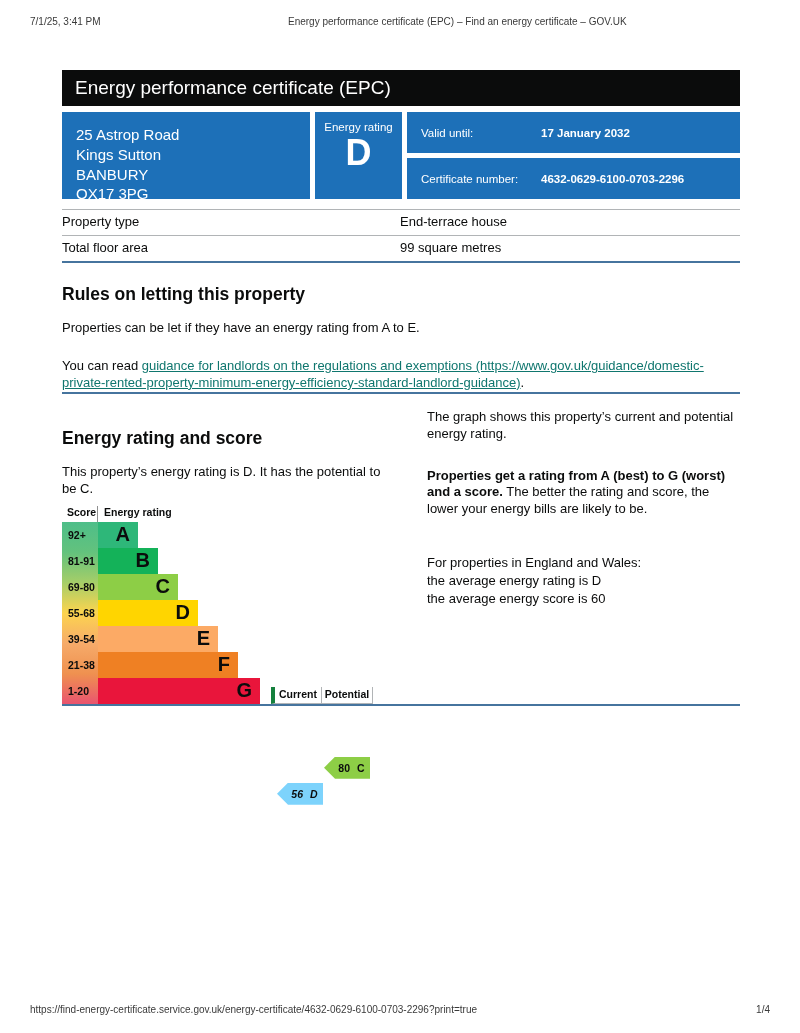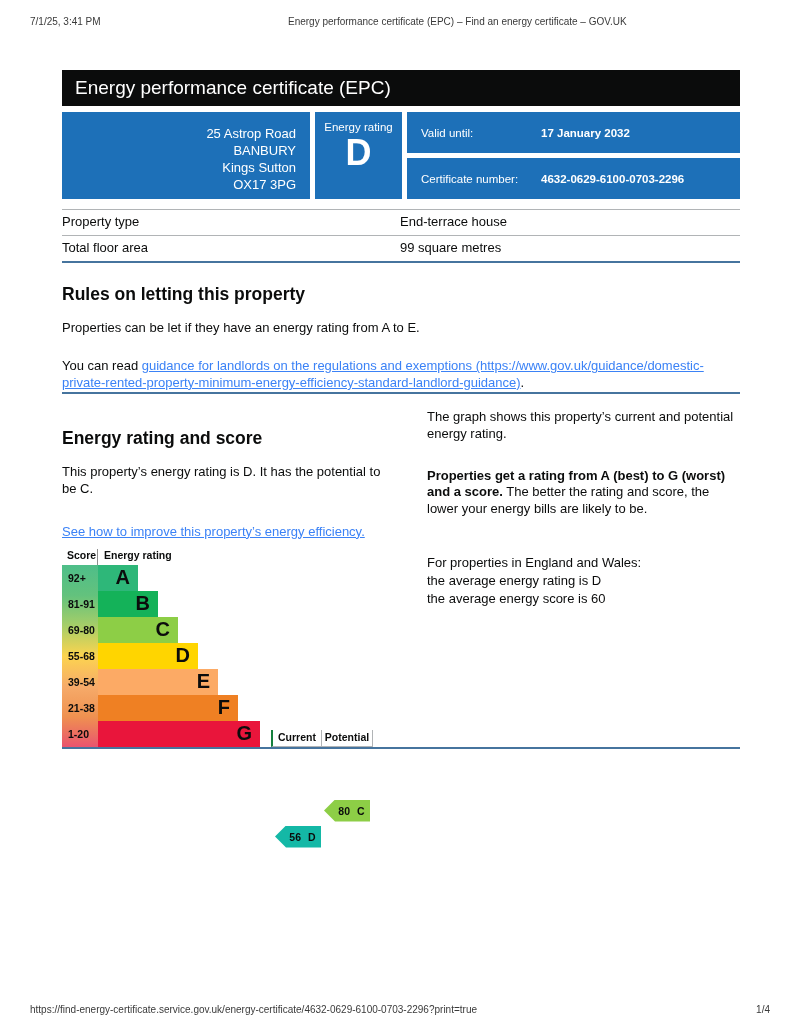--- a/index.html
+++ b/index.html
@@ -14,42 +14,42 @@
   #print-url{top:1004px;left:30px;}
   #print-page{top:1004px;right:30px;}
 
   .content{position:absolute;left:62px;top:70px;width:678px;}
 
   .banner{background:#0b0c0c;color:#fff;font-size:19px;font-weight:normal;
     padding:8px 13px 9px;box-sizing:border-box;height:36px;line-height:19px;}
 
   .head-band{display:flex;gap:5px;margin-top:6px;height:87px;}
   .blue{background:#1d70b8;color:#fff;}
-  .addr-box{width:248px;box-sizing:border-box;padding:13px 14px;font-size:13px;line-height:1.32;text-align:right;}
+  .addr-box{width:248px;box-sizing:border-box;padding:13px 14px;font-size:15px;line-height:1.32;}
   .rating-box{width:87px;box-sizing:border-box;display:flex;flex-direction:column;align-items:center;
     padding-top:9px;font-size:11.5px;}
   .rating-box .letter{font-size:36px;font-weight:bold;line-height:1.05;margin-top:1px;}
   .meta-col{flex:1;display:flex;flex-direction:column;gap:5px;}
   .meta-box{flex:1;display:flex;align-items:center;font-size:11.5px;padding:0 14px;}
   .meta-box .label{width:120px;flex:none;}
   .meta-box .value{font-weight:bold;}
 
   .props{margin-top:10px;}
   .prop-row{display:flex;border-top:1px solid #b1b4b6;padding:4px 0 6px;font-size:13px;}
   .prop-label{width:338px;flex:none;}
 
   hr.rule{border:none;border-top:2px solid #46749e;margin:0;}
   .rule-1{margin-top:5px;}
   .rule-2{margin-top:29px;}
   .rule-3{margin-top:18px;}
 
   h2{font-size:17.5px;font-weight:bold;margin:21px 0 0;line-height:1.15;}
   p{margin:16px 0 0;line-height:1.3;}
   .para-gap{margin-top:21px;}
-  a.lnk{color:#3b82f6;text-decoration:underline;cursor:pointer;word-break:break-word;}
+  a.lnk{color:#0f766e;text-decoration:underline;cursor:pointer;word-break:break-word;}
 
   .cols{display:flex;margin-top:13px;}
   .col-left{width:330px;flex:none;}
   .col-gap{width:35px;flex:none;}
   .col-right{width:313px;flex:none;}
   .col-right .first{margin-top:2px;}
   .col-right .explain{margin-top:25px;}
   .col-right .region{margin-top:37px;}
   .col-right .averages{line-height:1.35;}
   .col-left .improve{margin-top:26px;}
@@ -61,21 +61,21 @@
   .c-score .hdr{padding-left:5px;border-right:1px solid #8f8f8f;}
   .score-grad{height:182px;}
   .score-cell{height:26px;display:flex;align-items:center;padding-left:6px;
     font-weight:bold;font-size:10.5px;box-sizing:border-box;}
   .c-bars{width:173px;flex:none;}
   .c-bars .hdr{padding-left:6px;}
   .bar{height:26px;display:flex;align-items:center;justify-content:flex-end;
     padding-right:8px;box-sizing:border-box;font-weight:bold;font-size:20px;color:#0b0c0c;}
   .c-cur,.c-pot{width:51px;flex:none;box-sizing:border-box;position:relative;
     border-bottom:1px solid #b1b4b6;}
-  .c-cur{border-left:2px solid #15803d;border-right:1px solid #b1b4b6;}
+  .c-cur{border-left:4px solid #15803d;border-right:1px solid #b1b4b6;}
   .c-pot{border-right:1px solid #b1b4b6;}
   .c-cur .hdr,.c-pot .hdr{text-align:center;padding-top:1px;}
   .arrow{position:absolute;left:2px;width:46px;height:22px;
     clip-path:polygon(0 50%,11px 0,100% 0,100% 100%,11px 100%);
     display:flex;align-items:center;justify-content:center;gap:7px;
     font-weight:bold;font-size:10.5px;padding-left:9px;box-sizing:border-box;}
   .arrow-current{top:96px;}
   .arrow-potential{top:70px;}
 </style>
 </head>
@@ -86,22 +86,22 @@
 
 <div class="content">
 
   <div class="banner">
     <span>Energy performance certificate (EPC)</span>
   </div>
 
   <div class="head-band">
     <div class="blue addr-box">
       <div>25 Astrop Road</div>
+      <div>Kings Sutton</div>
       <div>BANBURY</div>
-      <div>Kings Sutton</div>
       <div>OX17 3PG</div>
     </div>
     <div class="blue rating-box">
       <div>Energy rating</div>
       <div class="letter">D</div>
     </div>
     <div class="meta-col">
       <div class="blue meta-box">
         <span class="label">Valid until:</span>
         <span class="value">17 January 2032</span>
@@ -129,21 +129,20 @@
   <h2>Rules on letting this property</h2>
   <p>Properties can be let if they have an energy rating from A to E.</p>
   <p class="para-gap"><span>You can read </span><a class="lnk">guidance for landlords on the regulations and exemptions (https://www.gov.uk/guidance/domestic-private-rented-property-minimum-energy-efficiency-standard-landlord-guidance)</a><span>.</span></p>
 
   <hr class="rule rule-2">
 
   <div class="cols">
     <div class="col-left">
       <h2>Energy rating and score</h2>
       <p>This property’s energy rating is D. It has the potential to be C.</p>
-      <p class="improve"><a class="lnk">See how to improve this property’s energy efficiency.</a></p>
 
       <div class="epc">
         <div class="c-score">
           <div class="hdr">Score</div>
           <div class="score-grad" style="background: linear-gradient(rgb(78, 190, 137), rgb(99, 194, 125), rgb(166, 206, 104), rgb(252, 212, 79), rgb(246, 171, 106), rgb(239, 145, 80), rgb(233, 84, 111));">
             <div class="score-cell">92+</div>
             <div class="score-cell">81-91</div>
             <div class="score-cell">69-80</div>
             <div class="score-cell">55-68</div>
             <div class="score-cell">39-54</div>
@@ -170,21 +169,21 @@
             </div>
           <div class="bar" style="background: rgb(239, 128, 35); width: 140px;">
               <span>F</span>
             </div>
           <div class="bar" style="background: rgb(233, 21, 59); width: 162px;">
               <span>G</span>
             </div>
         </div>
         <div class="c-cur">
           <div class="hdr">Current</div>
-          <div class="arrow arrow-current" style="background: #14b8a6;">
+          <div class="arrow arrow-current" style="background: #7dd3fc; font-style: italic;">
             <span>56</span>
             <span>D</span>
           </div>
         </div>
         <div class="c-pot">
           <div class="hdr">Potential</div>
           <div class="arrow arrow-potential" style="background: rgb(141, 206, 70);">
             <span>80</span>
             <span>C</span>
           </div>

